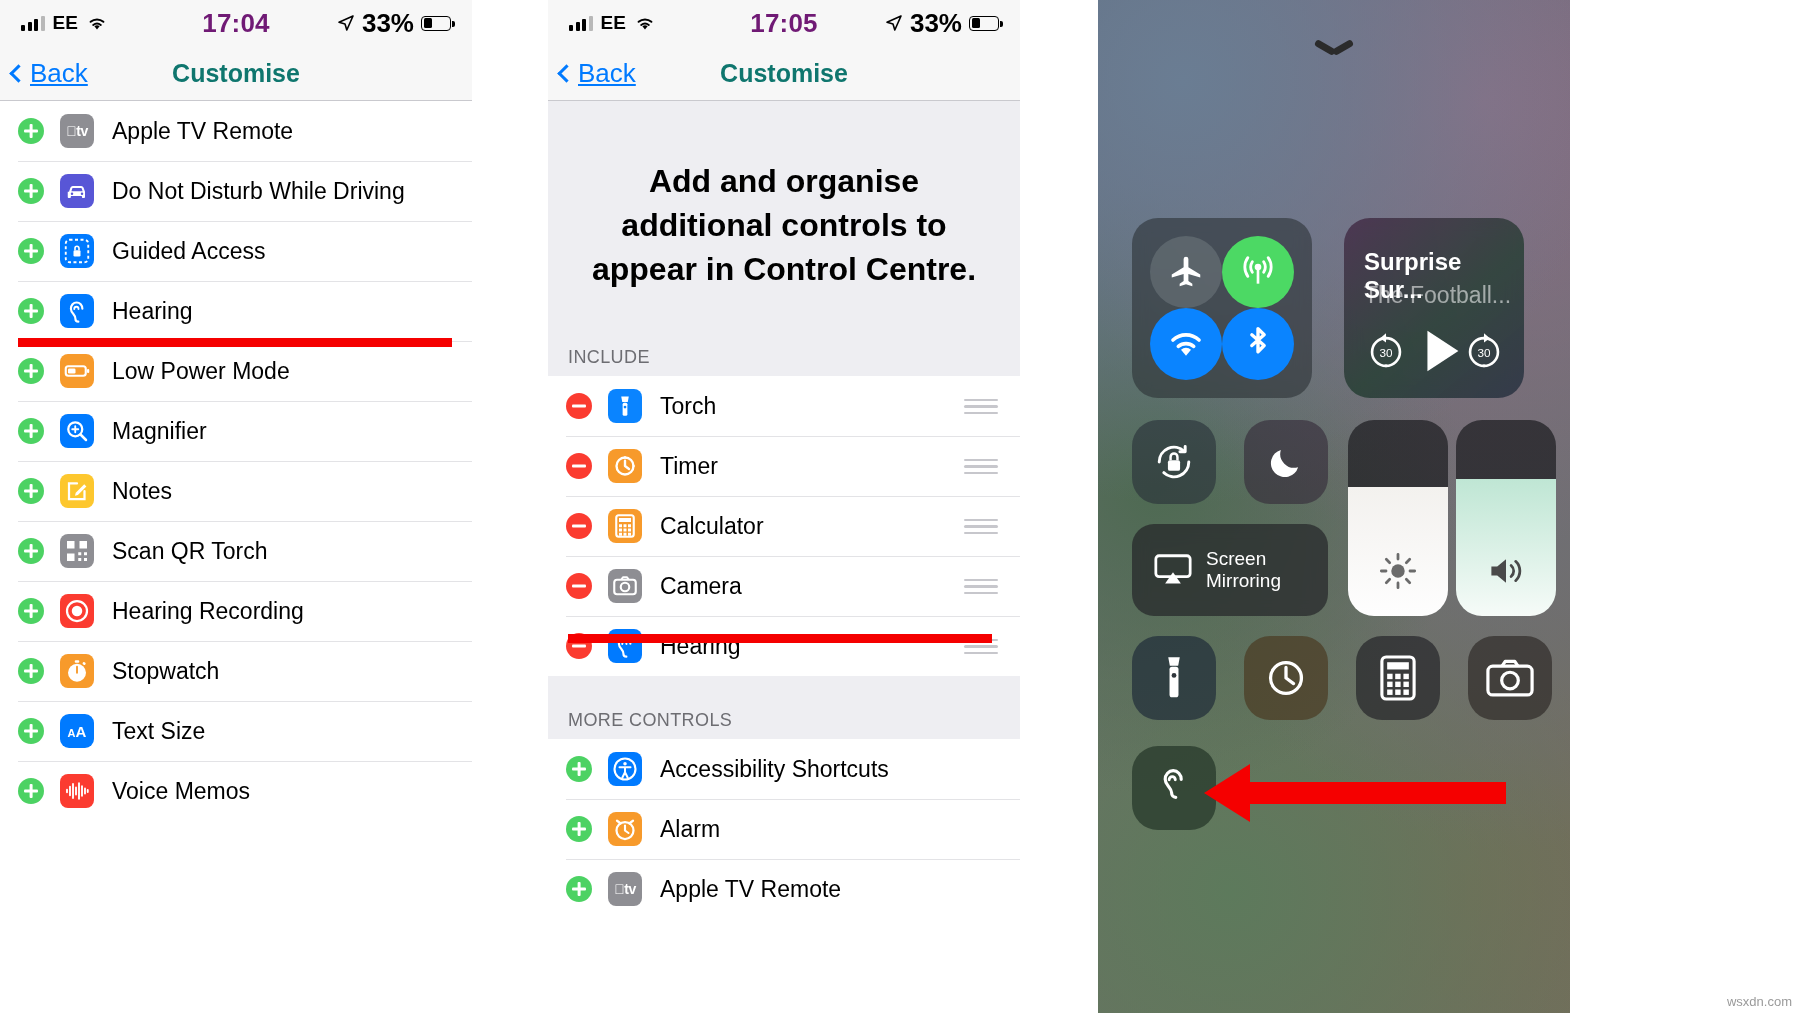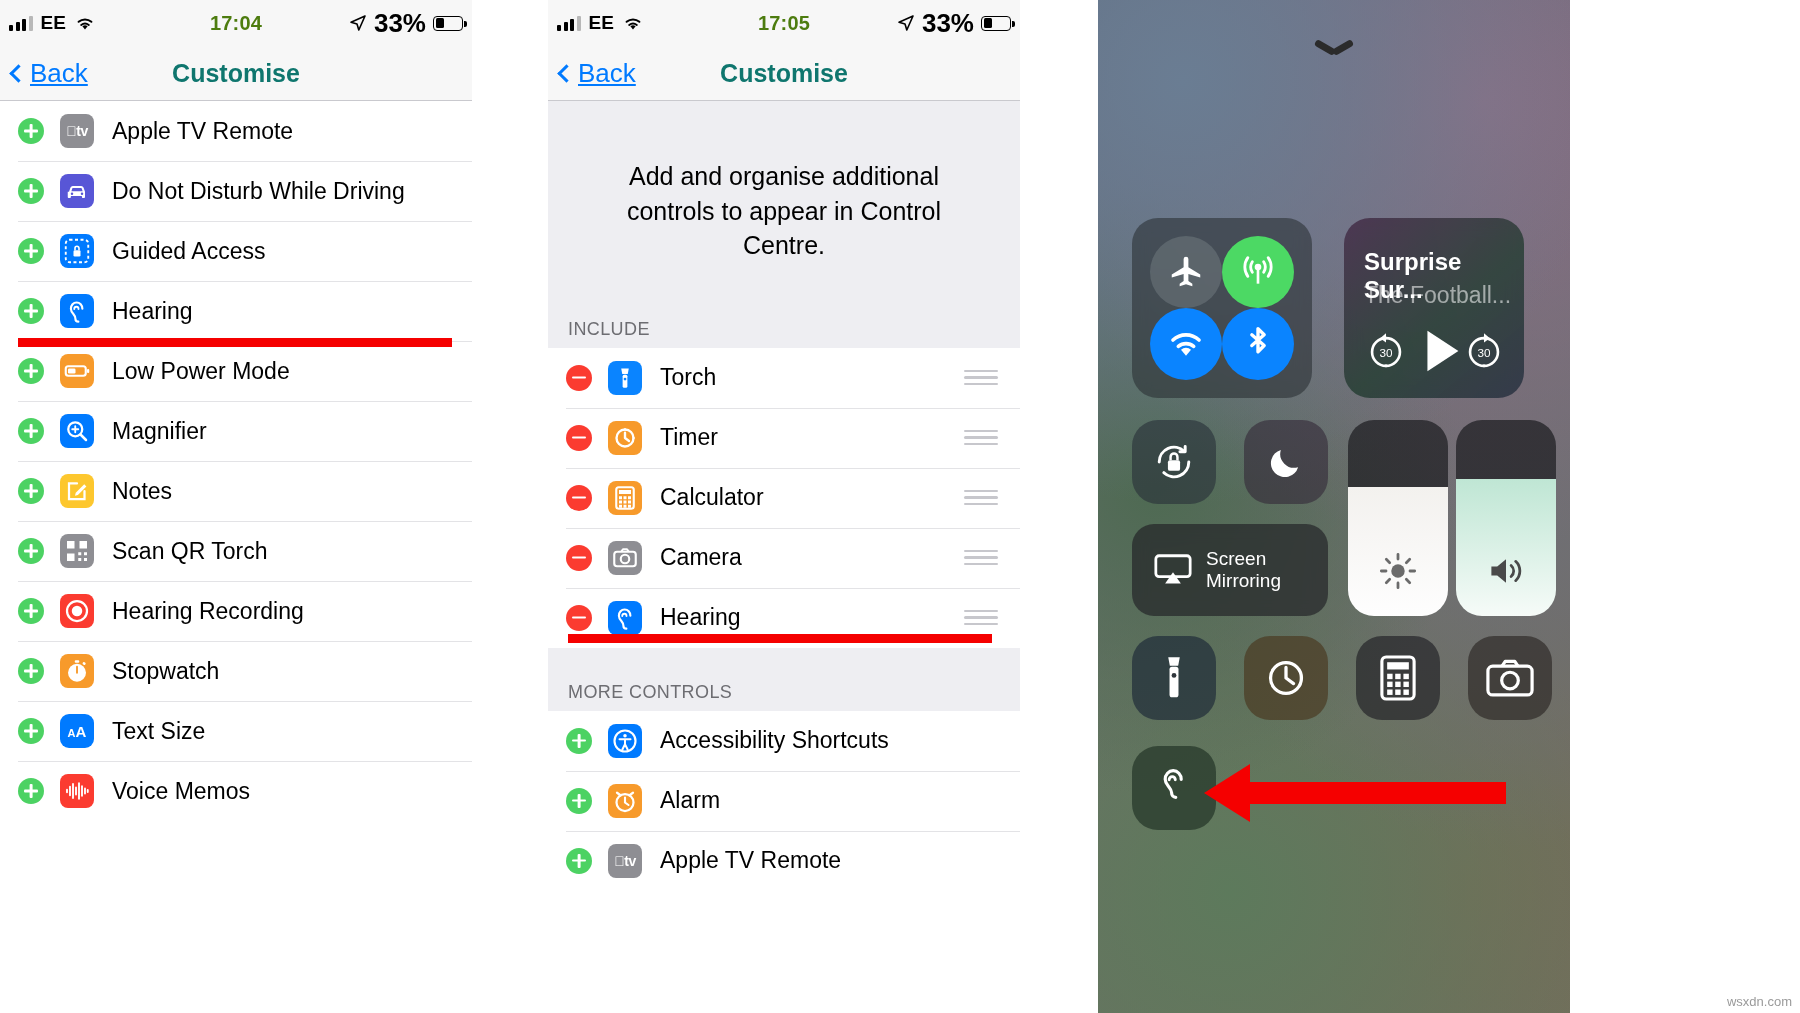--- a/index.html
+++ b/index.html
@@ -8,24 +8,24 @@
   .stage { position:relative; width:1800px; height:1013px; background:#fff; }
 
   
   .phone { position:absolute; top:0; height:1013px; overflow:hidden; background:#fff; }
   #panel-left   { left:0;    width:472px; }
   #panel-mid    { left:548px; width:472px; }
   #panel-right  { left:1098px; width:472px; }
 
   
   .statusbar { position:relative; height:46px; background:#f7f7f7;
-               display:flex; align-items:center; padding:0 9px; }
+               display:flex; align-items:center; padding:0 21px; }
   .sb-left  { display:flex; align-items:center; gap:8px; font-size:19px; font-weight:600; color:#000; }
   .sb-mid   { position:absolute; left:0; right:0; text-align:center;
-              font-size:20px; font-weight:700; color:#4d7c0f; letter-spacing:.2px; }
+              font-size:26px; font-weight:700; color:#701a75; letter-spacing:.2px; }
   .sb-right { margin-left:auto; display:flex; align-items:center; gap:7px;
               font-size:26px; font-weight:600; color:#000; z-index:2; }
   .bars { display:flex; align-items:flex-end; gap:2.5px; height:15px; }
   .bars i { width:4px; background:#000; border-radius:1px; display:block; }
   .bars i:nth-child(1){height:6px}.bars i:nth-child(2){height:9px}
   .bars i:nth-child(3){height:12px}.bars i:nth-child(4){height:15px;background:#b8b8b8}
   .batt { width:30px; height:15px; border:1.8px solid #000; border-radius:4px;
           position:relative; padding:1.5px; }
   .batt::after { content:""; position:absolute; right:-4.5px; top:4px; width:2.5px; height:6px;
                  background:#000; border-radius:0 2px 2px 0; }
@@ -59,21 +59,21 @@
              color:#fff; font-size:16px; position:relative; overflow:hidden; }
   .rowlabel { font-size:23px; color:#000; white-space:nowrap;text-align:center; }
   .handle { margin-left:auto; margin-right:22px; display:flex; flex-direction:column; gap:4px; }
   .handle i { display:block; width:34px; height:2.6px; background:#c7c7cc; border-radius:2px; }
 
   
   .grp-head { background:#eeeef2; padding:16px 0 8px 20px; font-size:18px;
               color:#6d6d72; letter-spacing:.4px; }
   .grp-pad  { background:#eeeef2; height:18px; }
   .intro { background:#eeeef2; padding:58px 40px 40px; text-align:center;
-           font-size:25px; line-height:1.38; color:#000; }
+           font-size:32px; line-height:1.38; color:#000;font-weight:bold; }
 
   
   .redline { position:absolute; background:#f50000; height:9px; z-index:30; }
   .arrow   { position:absolute; z-index:30; height:22px; background:#f50000; }
   .arrow::after { content:""; position:absolute; left:-46px; top:50%; transform:translateY(-50%);
                   width:0; height:0; border-top:29px solid transparent;
                   border-bottom:29px solid transparent; border-right:46px solid #f50000; }
 
   
   #panel-right { background:

